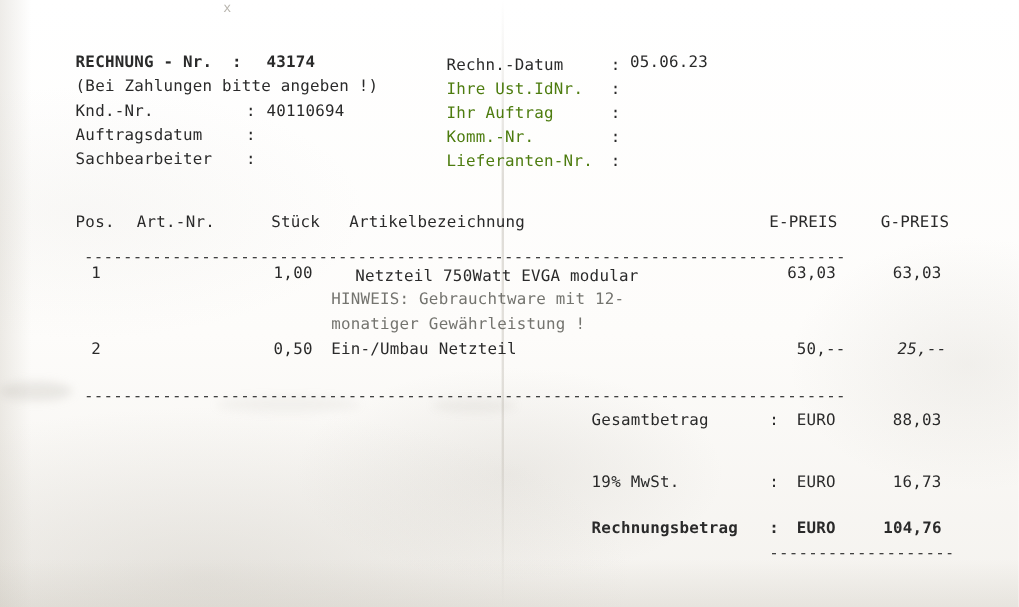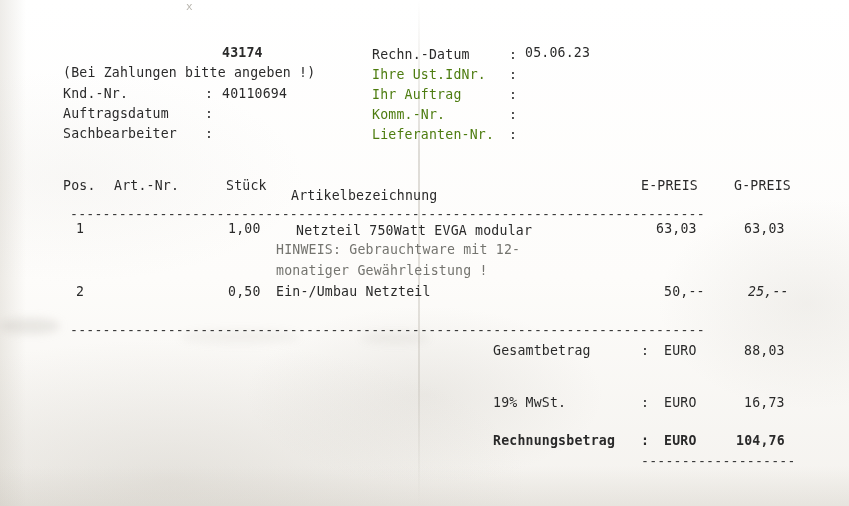--- a/index.html
+++ b/index.html
@@ -94,20 +94,21 @@
 <div class="paper-edge-bottom"></div>
 <div class="fold-line" style="left:418px;"></div>
 <div class="smudge" style="left:0px; top:318px; width:60px; height:16px;"></div>
 <div class="smudge" style="left:180px; top:330px; width:120px; height:14px; opacity:.5;"></div>
 <div class="smudge" style="left:360px; top:332px; width:70px; height:12px; opacity:.6;"></div>
 
 <div class="doc">
 
   <div class="top-mark">x</div>
 
+  <div class="line bold" style="left:63px; top:46px;">RECHNUNG - Nr.  :</div>
   <div class="line bold" style="left:222px; top:46px;">43174</div>
 
   <div class="line" style="left:63px; top:66px;">(Bei Zahlungen bitte angeben !)</div>
 
   <div class="line" style="left:63px; top:87px;">Knd.-Nr.</div>
   <div class="line" style="left:205px; top:87px;">:</div>
   <div class="line" style="left:222px; top:87px;">40110694</div>
 
   <div class="line" style="left:63px; top:107px;">Auftragsdatum</div>
   <div class="line" style="left:205px; top:107px;">:</div>
@@ -133,21 +134,21 @@
   <div class="line" style="left:509px; top:108px;">:</div>
   <div class="line" style="left:525px; top:108px;"></div>
 
   <div class="line faint" style="left:372px; top:128px;">Lieferanten-Nr.</div>
   <div class="line" style="left:509px; top:128px;">:</div>
   <div class="line" style="left:525px; top:128px;"></div>
 
   <div class="line" style="left:63px; top:179px;">Pos.</div>
   <div class="line" style="left:114px; top:179px;">Art.-Nr.</div>
   <div class="line" style="left:226px; top:179px;">Stück</div>
-  <div class="line" style="left:291px; top:179px;margin-top:10px;">Artikelbezeichnung</div>
+  <div class="line" style="left:291px; top:179px;">Artikelbezeichnung</div>
   <div class="line" style="left:641px; top:179px;">E-PREIS</div>
   <div class="line" style="left:734px; top:179px;">G-PREIS</div>
 
   <div class="dashed-rule" style="left:70px; top:208px; width:722px;">------------------------------------------------------------------------------</div>
 
   <div class="line" style="left:76px; top:222px;">1</div>
   <div class="line" style="left:114px; top:222px;"></div>
   <div class="line" style="left:228px; top:222px;">1,00</div>
   <div class="line" style="left:276px; top:224px;padding-left:20px;">Netzteil 750Watt EVGA modular</div>
   <div class="line" style="left:656px; top:222px;">63,03</div>

